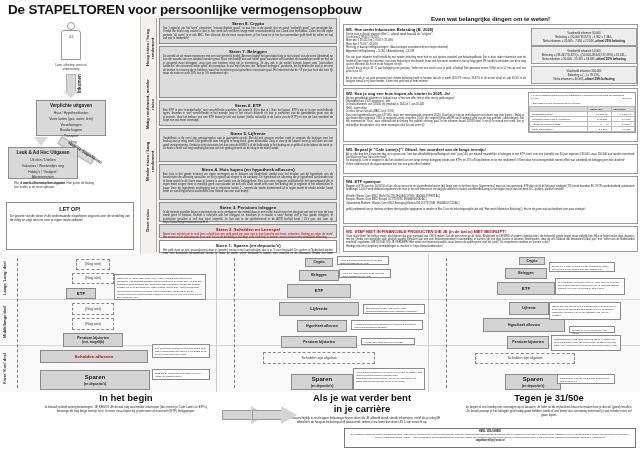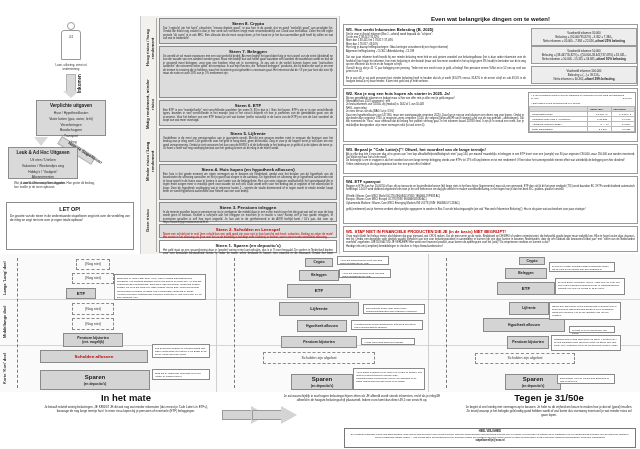--- a/index.html
+++ b/index.html
@@ -206,20 +206,21 @@
     border:1px solid #777; background:#fff; padding:1px 3px;
     font-size:2.3px; line-height:1.3; color:#222; text-align:center;
   }
   .disclaimer b { font-size:2.6px; }
 </style>
 </head>
 <body>
 
 <div class="page">
 
+  <div class="title">De STAPELTOREN voor persoonlijke vermogensopbouw</div>
 
   <div class="top-area">
 
     <div class="left-diagram">
 
       <div class="person">
         <div class="head"></div>
         <div class="body"></div>
         <div class="lbl">JIJ</div>
       </div>
@@ -478,28 +479,30 @@
       <div class="callout" style="left:126px; top:24px; width:70px; height:17px;">Je kunt ETFs verwerken van €0 / naar €0? (zo €48) een snel extra (pseudo/IS informerin die je 'samengesteling interest' (zie W3) en voorlid te IE de WF3)</div>
       <div class="callout" style="left:120px; top:48px; width:72px; height:18px;">Check hoe groot deze pot is onderbouwt en bepaal af je je geld met bouw wat Nederlans houdt uit en je hypotheek wordt of te houwen. Let op die aflossen van uit een voordee.</div>
       <div class="callout" style="left:140px; top:72px; width:46px; height:7px;">Je hebt je al een groot deel van jezelf!</div>
       <div class="callout" style="left:122px; top:81px; width:70px; height:16px;">Schulden kan je geld afrib steet (en steen 4 tot steen 5) / Je wat kapitaalen hoe groot die moet (en steed zijn) (het inzet) of te vergroten (let te dit overbezicht) ernst je (nog!)</div>
       <div class="callout" style="left:128px; top:120px; width:58px; height:10px;">Eenvoudige voor de inzake aan Enkelens of aan eerst een 7</div>
     </div>
   </div>
 
   <div class="foot">
     <div class="fcol" style="left:36px; width:180px;">
-      <h3 style="white-space:pre-line;">In het mate</h3>
+      <h3 style="white-space:pre-line;">In het begin</h3>
       <p>Je betaalt relatief weinig belastingen, JE KRIJGT JE dit ook nog wat minder inkomsten (dus meest je Cafe Latte's in ETFs), bouwage de nog lange termijn huis! Ie meer rissa kopen bij je pensioen of eventuele (ETF) beleggingen.</p>
     </div>
     <div class="bigarrow" style="left:222px;">
       <div class="shaft"></div>
       <div class="head"></div>
     </div>
     <div class="fcol" style="left:276px; width:172px;">
+      <h3 style="white-space:pre-line;">Als je wat verder bent
+in je carrière</h3>
       <p>Je zal waarschijnlijk in wat hogere belastingschijven zitten als JE afbeeld wordt steeds inkomsten, en/of als je inleg/JE afbeeld in de hoogste belastingschijf plaatsvindt. Iedere euro komt dan direct 49,5 van verzicht op.</p>
     </div>
 
     <div class="bigarrow" style="left:252px; top:14px;">
       <div class="shaft"></div>
       <div class="head"></div>
     </div>
 
     <div class="fcol" style="left:460px; width:178px;">
       <h3>Tegen je 31/50e</h3>

